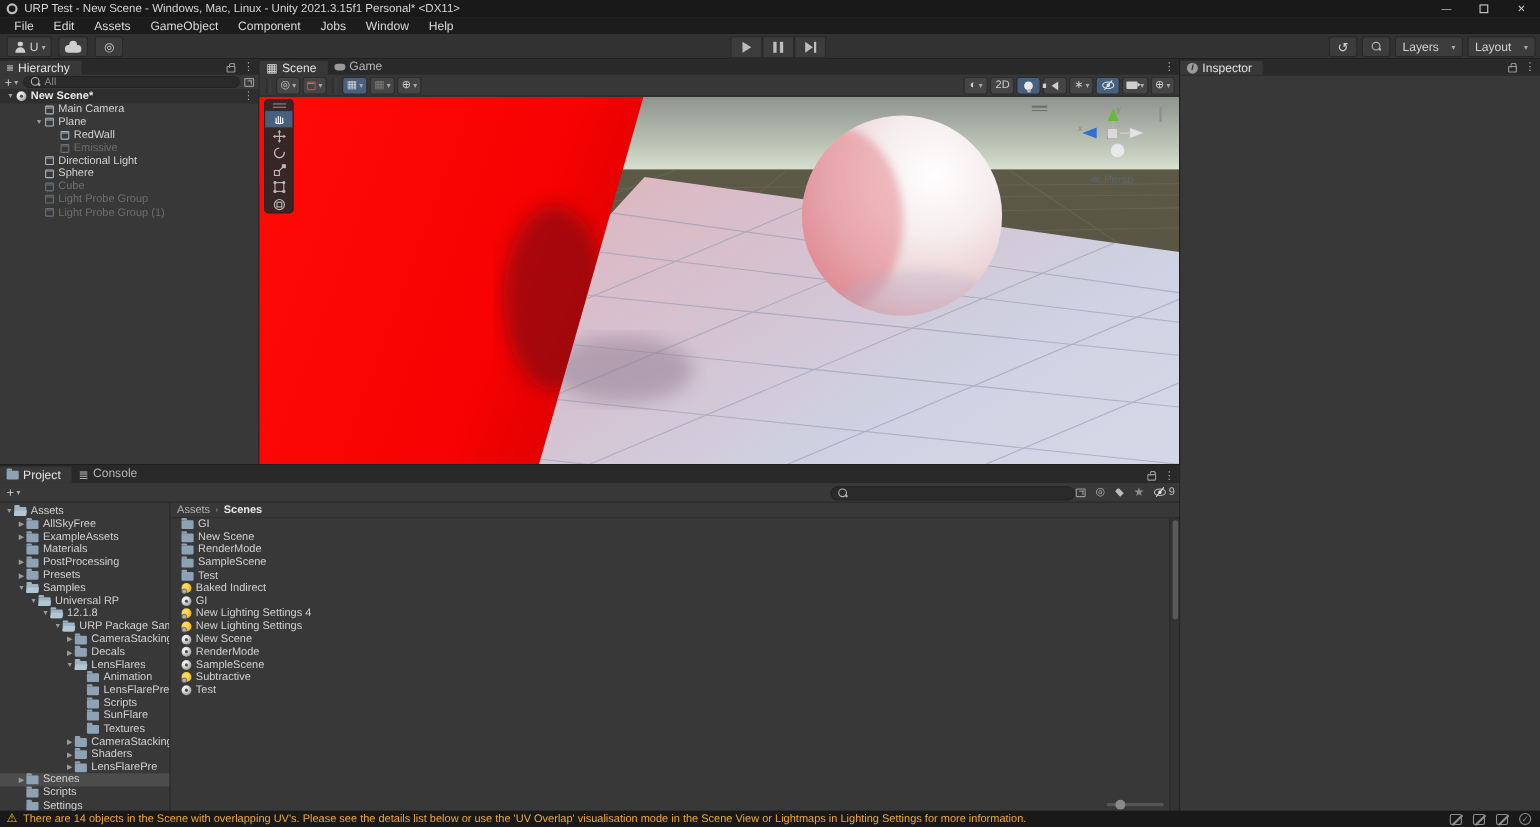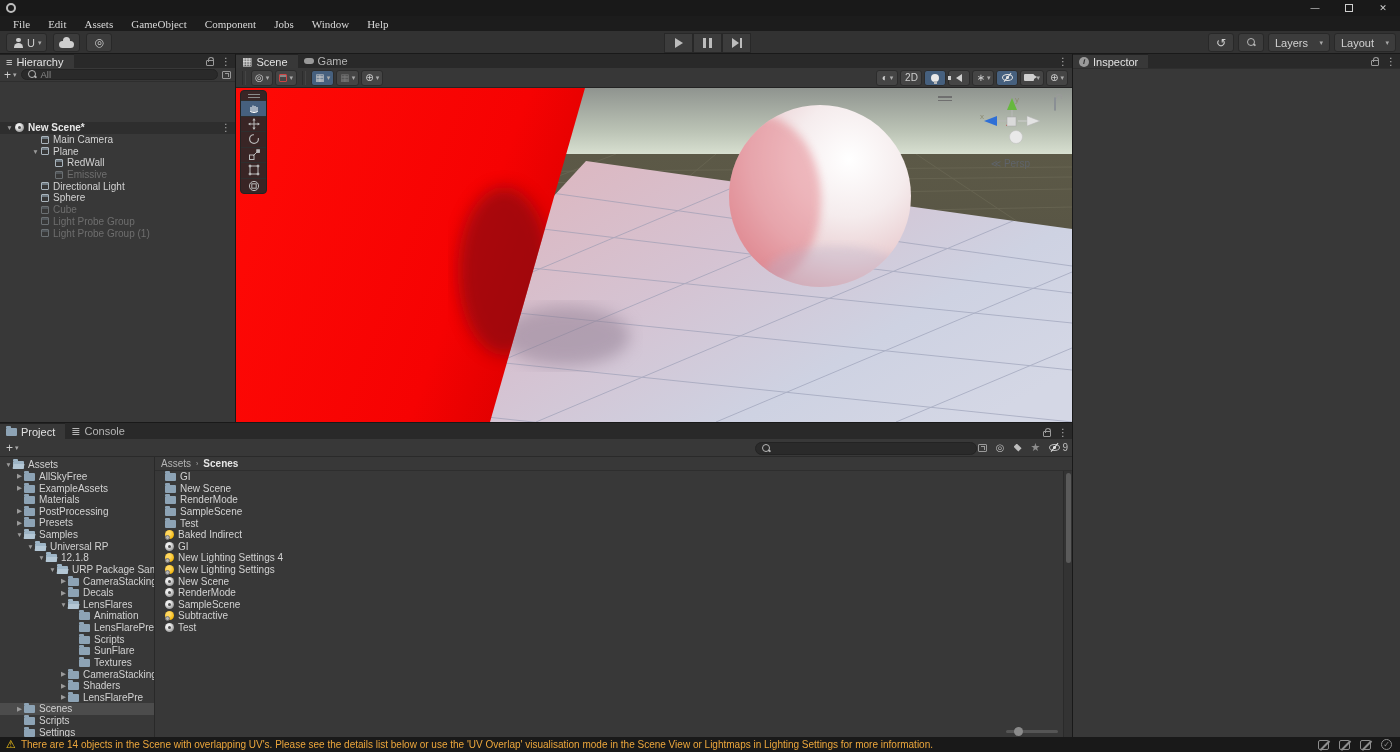--- a/index.html
+++ b/index.html
@@ -13,21 +13,21 @@
   .abs { position:absolute; }
   .row { display:flex; align-items:center; }
 
   
   .titlebar { left:0; top:0; width:1400px; height:16px; background:#191919; display:flex; align-items:center; padding-left:6px; gap:6px; font-size:10.5px; color:#d6d6d6; }
   .unity-logo { width:10px; height:10px; border-radius:50%; border:2px solid #bdbdbd; background:#191919; }
   .win-controls { position:absolute; right:0; top:0; height:16px; display:flex; }
   .win-btn { width:34px; height:16px; display:flex; align-items:center; justify-content:center; color:#cfcfcf; font-size:9px; }
   .max-glyph { width:8px; height:8px; border:1px solid #cfcfcf; }
   .menubar { left:0; top:16px; width:1400px; height:15px; background:#1c1c1c; display:flex; align-items:center; padding-left:4px; font-size:11px; color:#d8d8d8; }
-  .menu-item { padding:0 9px; height:15px; display:flex; align-items:center;font-family:Liberation Serif, serif; }
+  .menu-item { padding:0 9px; height:15px; display:flex; align-items:center; }
 
   .main-toolbar { left:0; top:31px; width:1400px; height:23px; background:#323232; border-bottom:1px solid #191919; }
   .tb-left { position:absolute; left:6px; top:2px; height:19px; display:flex; gap:6px; align-items:center; }
   .tb-btn { height:19px; min-width:26px; background:#3c3c3c; border:1px solid #282828; border-radius:3px; display:flex; align-items:center; justify-content:center; gap:3px; padding:0 5px; color:#cfcfcf; }
   .person-icon { position:relative; width:12px; height:12px; }
   .person-icon::before { content:''; position:absolute; top:1px; left:4px; width:4.5px; height:4.5px; border-radius:50%; background:#cfcfcf; }
   .person-icon::after { content:''; position:absolute; top:6.5px; left:2px; width:8.5px; height:5px; border-radius:5px 5px 0 0; background:#cfcfcf; }
   .cloud-icon { position:relative; width:15px; height:7px; background:#cfcfcf; border-radius:4px; margin-top:3px; }
   .cloud-icon::before { content:''; position:absolute; top:-4px; left:4px; width:7px; height:7px; border-radius:50%; background:#cfcfcf; }
   .caret { font-size:7px; color:#aaa; }
@@ -55,21 +55,21 @@
   .lock-icon { position:relative; width:8px; height:6px; border:1px solid #9a9a9a; border-radius:1px; margin-top:4px; }
   .lock-icon::before { content:''; position:absolute; top:-4px; left:0.5px; width:4px; height:4px; border:1px solid #9a9a9a; border-bottom:none; border-radius:3px 3px 0 0; }
 
   
   .hierarchy-panel { left:0; top:54px; width:236px; height:368px; background:#383838; border-right:1px solid #191919; }
   .panel-searchrow { position:absolute; left:0; top:14px; right:0; height:14px; display:flex; align-items:center; gap:4px; padding:0 4px; background:#383838; border-bottom:1px solid #2e2e2e; }
   .plus-btn { display:flex; gap:2px; align-items:center; color:#cfcfcf; font-size:12px; }
   .searchfield { flex:1; height:11px; background:#2a2a2a; border:1px solid #232323; border-radius:7px; display:flex; align-items:center; gap:4px; padding:0 6px; color:#8a8a8a; font-size:9.5px; }
   .pickwin-icon { width:9px; height:8px; border:1px solid #9a9a9a; border-radius:1px; position:relative; }
   .pickwin-icon::after { content:''; position:absolute; right:1px; top:1px; width:3px; height:3px; border-top:1px solid #9a9a9a; border-right:1px solid #9a9a9a; }
-  .tree { position:absolute; left:0; top:28px; right:0; bottom:0; overflow:hidden;margin-top:40px; }
+  .tree { position:absolute; left:0; top:28px; right:0; bottom:0; overflow:hidden; }
   .h-row, .p-row, .c-row { height:11.7px; display:flex; align-items:center; font-size:10px; color:#d2d2d2; white-space:nowrap; padding-left:calc(6px + var(--indent,0)*14px); position:relative; }
   .h-row { padding-left:calc(16px + var(--indent,0)*14px); }
   .h-row.header { background:#2e2e2e; color:#e8e8e8; font-weight:bold; padding-left:4px; }
   .h-row.header .row-kebab { display:block; }
   .row-kebab { display:none; position:absolute; right:4px; top:0; color:#aaa; font-weight:normal; }
   .dim { color:#6e6e6e; }
   .dim .tree-icon { opacity:.45; }
   .selected { background:#4c4c4c; }
   .arrow { width:11px; font-size:6.5px; color:#9a9a9a; flex:none; text-align:center; }
   .tree-icon { flex:none; margin-right:4px; position:relative; }
@@ -160,20 +160,21 @@
   .slashed::after { content:''; position:absolute; left:4.5px; top:-2px; width:1.5px; height:13px; background:#8d8d8d; transform:rotate(45deg); }
   .checkcircle { width:11px; height:11px; border:1px solid #8d8d8d; border-radius:50%; color:#8d8d8d; font-size:8px; display:flex; align-items:center; justify-content:center; }
 </style>
 </head>
 <body>
 
 <div class="app">
 
   <div class="abs titlebar">
     <span class="unity-logo"></span>
+    <span>URP Test - New Scene - Windows, Mac, Linux - Unity 2021.3.15f1 Personal* &lt;DX11&gt;</span>
     <div class="win-controls">
       <div class="win-btn">—</div>
       <div class="win-btn">
           <span class="max-glyph"></span>
         </div>
       <div class="win-btn">✕</div>
     </div>
   </div>
 
   <div class="abs menubar">

